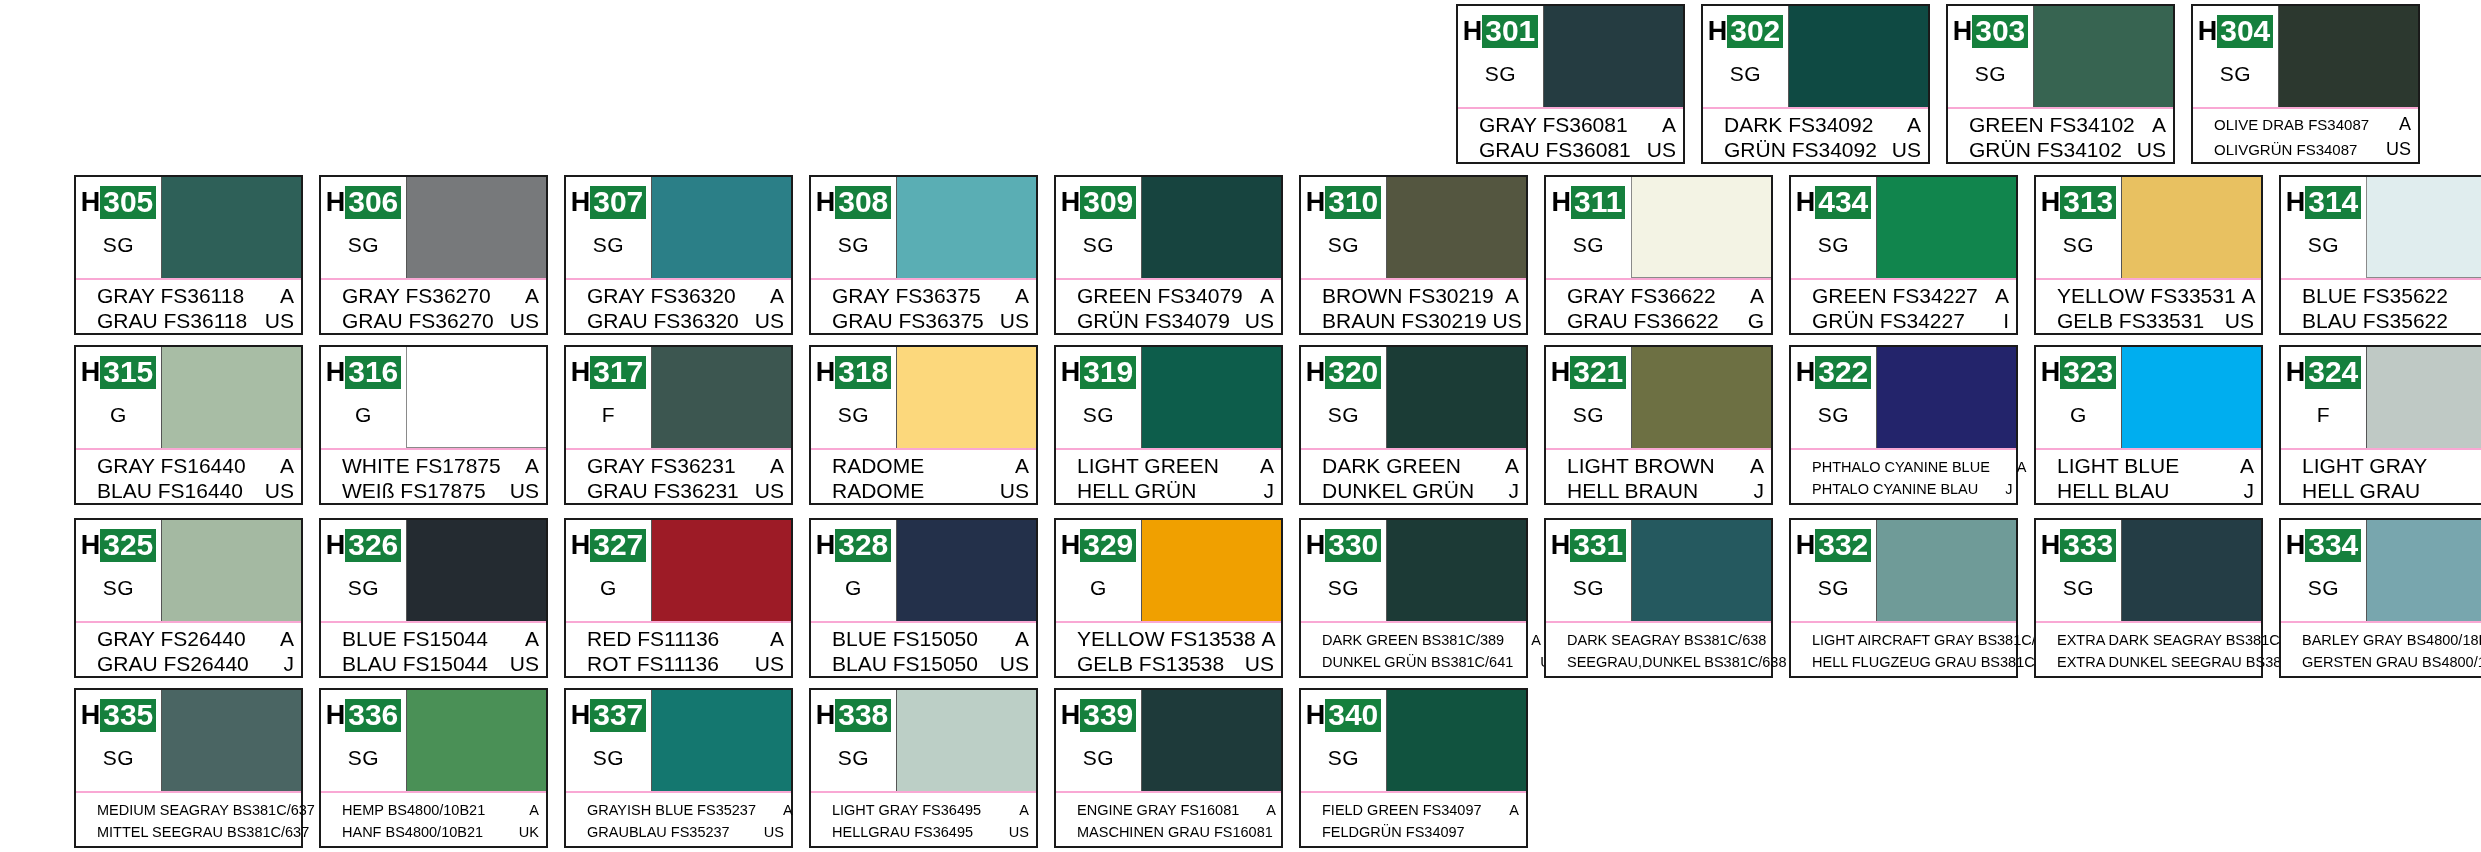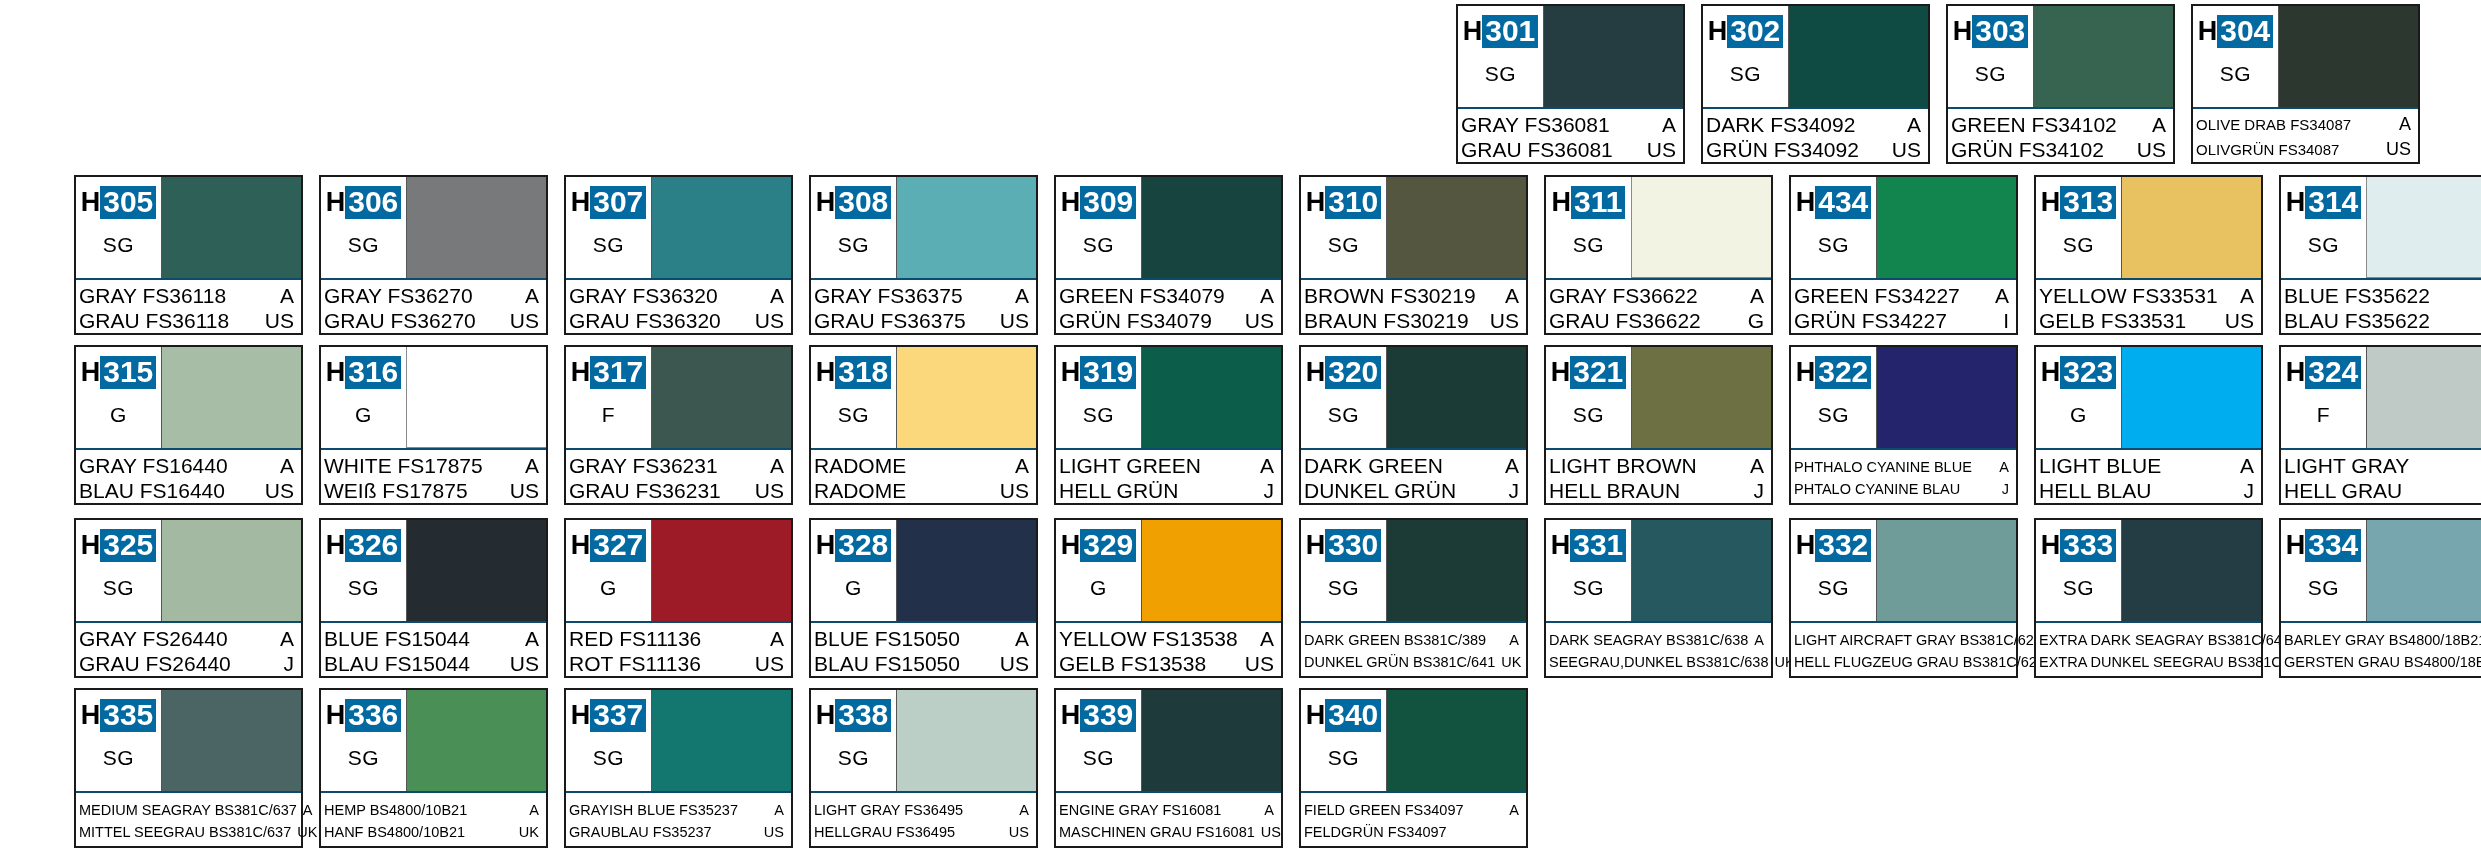--- a/index.html
+++ b/index.html
@@ -48,21 +48,21 @@
   }
   .badge .h{
     font-size:27px;
     color:#000;
     font-weight:bold;
     letter-spacing:-1px;
     padding-right:1px;
     font-family:"Liberation Sans", sans-serif;
   }
   .badge .num{
-    background:#0369a1;color:#fff;
+    background:#15803d;color:#fff;
     font-size:30px;
     font-weight:bold;
     padding:2px 3px 3px 3px;
     letter-spacing:0px;
     line-height:28px;
     font-family:"Liberation Sans", sans-serif;
   }
   .finish{
     font-size:21px;
     color:#000;
@@ -74,38 +74,38 @@
     border:1px solid #555;
     border-top:0;border-right:0;border-bottom:0;
     box-sizing:border-box;
     margin:0;
     align-self:stretch;
   }
   .swatch.pale{border:1px solid #8a8a8a;border-top:0;border-right:0;}
 
   .card-bottom{
     flex:1 1 auto;
-    border-top:2px solid #0c4a6e;
+    border-top:2px solid #f9a8d4;
     box-sizing:border-box;
-    padding:3px 7px 0 3px;
+    padding:3px 7px 0 21px;
     display:flex;flex-direction:column;
     justify-content:center;
   }
   .nameline{
     display:flex;
     align-items:baseline;
     justify-content:space-between;
     line-height:25px;
     white-space:nowrap;
   }
   .nm{font-size:21px;color:#000;}
   .tg{font-size:21px;color:#000;padding-left:6px;}
 
   
-  .card.sm .nameline{line-height:22px;}
+  .card.sm .nameline{line-height:22px;gap:21px;}
   .card.sm .nm{font-size:14.5px;}
   .card.sm .tg{font-size:14.5px;}
 
   .card.md .nm{font-size:15px;}
   .card.md .tg{font-size:18px;}
 </style>
 </head>
 <body>
 
 <div id="sheet">

